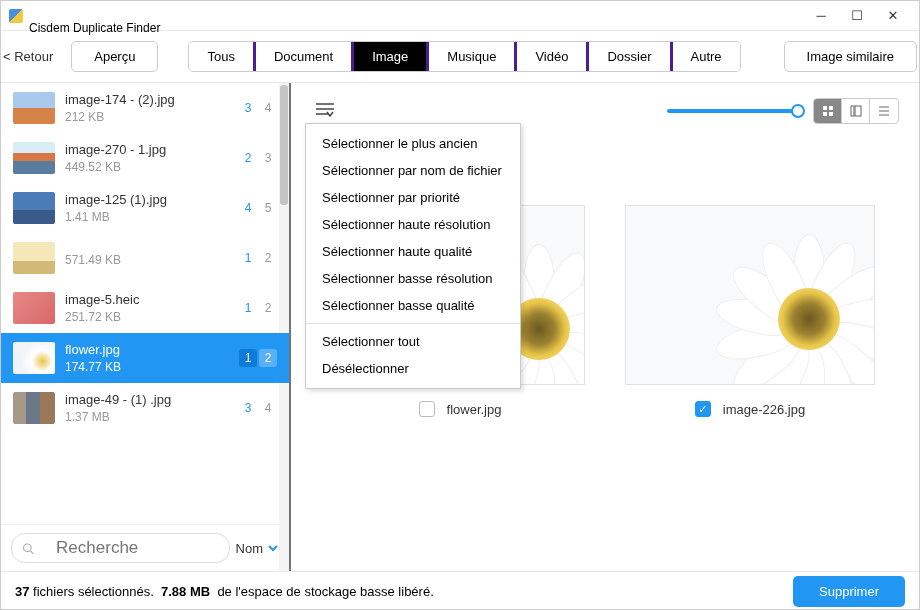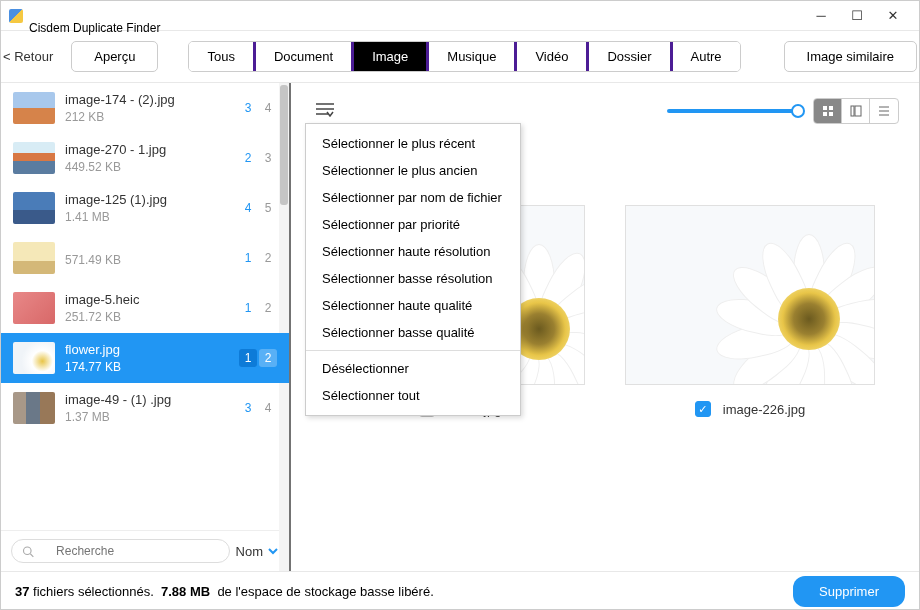--- a/index.html
+++ b/index.html
@@ -27,21 +27,21 @@
 .fsize { font-size: 12px; color: #999; margin-top: 3px; }
 .item.selected .fname, .item.selected .fsize { color: #fff; }
 .counts { display: flex; gap: 2px; }
 .count { width: 18px; height: 18px; display: flex; align-items: center; justify-content: center; font-size: 12px; border-radius: 3px; }
 .c1 { color: #2196f3; }
 .c2 { color: #999; }
 .item.selected .count { background: rgba(255,255,255,0.25); color: #fff; }
 .item.selected .c1 { background: #0d7bd8; }
 .searchbar { display: flex; align-items: center; padding: 8px 10px; gap: 6px; border-top: 1px solid #eee; }
 .searchbox { display: flex; align-items: center; border: 1px solid #ddd; border-radius: 14px; padding: 4px 10px; flex: 1; }
-.searchbox input { border: none; outline: none; font-size: 12px; width: 100%; margin-left: 0; padding-left: 22px; }
+.searchbox input { border: none; outline: none; font-size: 17px; width: 100%; margin-left: 0; padding-left: 22px; }
 .sortsel { font-size: 13px; color: #333; cursor: pointer; display: flex; align-items: center; gap: 4px; }
 .content { flex: 1; position: relative; padding: 14px 20px; }
 .content-top { display: flex; align-items: center; margin-bottom: 12px; }
 .filter-icon { cursor: pointer; padding: 4px; }
 .slider-wrap { margin-left: auto; display: flex; align-items: center; gap: 16px; }
 .slider { width: 130px; height: 4px; background: #2196f3; border-radius: 2px; position: relative; }
 .slider .knob { position: absolute; right: -8px; top: -5px; width: 14px; height: 14px; background: #fff; border: 2px solid #2196f3; border-radius: 50%; }
 .viewmodes { display: flex; border: 1px solid #ccc; border-radius: 4px; overflow: hidden; }
 .vmode { width: 28px; height: 24px; display: flex; align-items: center; justify-content: center; cursor: pointer; border-right: 1px solid #ccc; font-size: 11px; color: #666; }
 .vmode.active { background: #888; color: #fff; }
@@ -56,21 +56,21 @@
 .center { position: absolute; width: 62px; height: 62px; border-radius: 50%; background: radial-gradient(circle,#6b5a1f 0%,#9a8030 35%,#e8c548 60%,#f0d56a 75%,#fff 90%); left: 64px; top: 64px; }
 .pmeta { display: flex; align-items: center; gap: 12px; margin-top: 16px; }
 .chk { width: 16px; height: 16px; border: 1px solid #bbb; border-radius: 3px; cursor: pointer; display: flex; align-items: center; justify-content: center; }
 .chk.checked { background: #2196f3; border-color: #2196f3; color: #fff; font-size: 11px; }
 .plabel { font-size: 13px; color: #333; }
 .dropdown { position: absolute; top: 40px; left: 14px; width: 216px; background: #fff; border: 1px solid #ccc; box-shadow: 2px 2px 5px rgba(0,0,0,0.15); z-index: 10; padding: 6px 0; }
 .dditem { padding: 6px 16px; font-size: 13px; cursor: pointer; }
 .ddsep { height: 1px; background: #ddd; margin: 4px 0; }
 .statusbar { height: 40px; border-top: 1px solid #e8e8e8; display: flex; align-items: center; padding: 0 14px; font-size: 13px; }
 .statusbar .bold { font-weight: 600; }
-.deletebtn { margin-left: auto; background: #2196f3; color: #fff; border: none; border-radius: 12px; padding: 8px 26px; font-size: 13px; cursor: pointer; }
+.deletebtn { margin-left: auto; background: #2196f3; color: #fff; border: none; border-radius: 5px; padding: 8px 26px; font-size: 13px; cursor: pointer; }
 .scrolltrack { position: absolute; right: 0; top: 0; width: 10px; height: 100%; background: #f4f4f4; }
 .scrollthumb { position: absolute; right: 1px; top: 2px; width: 8px; height: 120px; background: #c5c5c5; border-radius: 3px; }
 </style>
 </head>
 <body>
 
 <div class="titlebar">
   <div class="app-icon"></div>
   <div class="app-title">Cisdem Duplicate Finder</div>
   <div class="winbtn">─</div>
@@ -227,31 +227,30 @@
                 <line x1="1" y1="2" x2="11" y2="2" stroke="#666"></line>
                 <line x1="1" y1="6" x2="11" y2="6" stroke="#666"></line>
                 <line x1="1" y1="10" x2="11" y2="10" stroke="#666"></line>
               </svg>
           </div>
         </div>
       </div>
     </div>
 
     <div class="dropdown" id="dropdown">
-        <div class="dditem">Sélectionner le plus récent</div>
         <div class="dditem">Sélectionner le plus ancien</div>
         <div class="dditem">Sélectionner par nom de fichier</div>
         <div class="dditem">Sélectionner par priorité</div>
         <div class="dditem">Sélectionner haute résolution</div>
+        <div class="dditem">Sélectionner haute qualité</div>
         <div class="dditem">Sélectionner basse résolution</div>
-        <div class="dditem">Sélectionner haute qualité</div>
         <div class="dditem">Sélectionner basse qualité</div>
         <div class="ddsep"></div>
+        <div class="dditem">Sélectionner tout</div>
         <div class="dditem">Désélectionner</div>
-        <div class="dditem">Sélectionner tout</div>
       </div>
 
     <div class="preview-grid" id="previewgrid">
         <div class="preview">
           <div class="pimg">
             <div class="flower p1">
               <div class="petal" style="transform:rotate(0deg)"></div>
               <div class="petal" style="transform:rotate(25.7deg)"></div>
               <div class="petal" style="transform:rotate(51.4deg)"></div>
               <div class="petal" style="transform:rotate(77.1deg)"></div>

